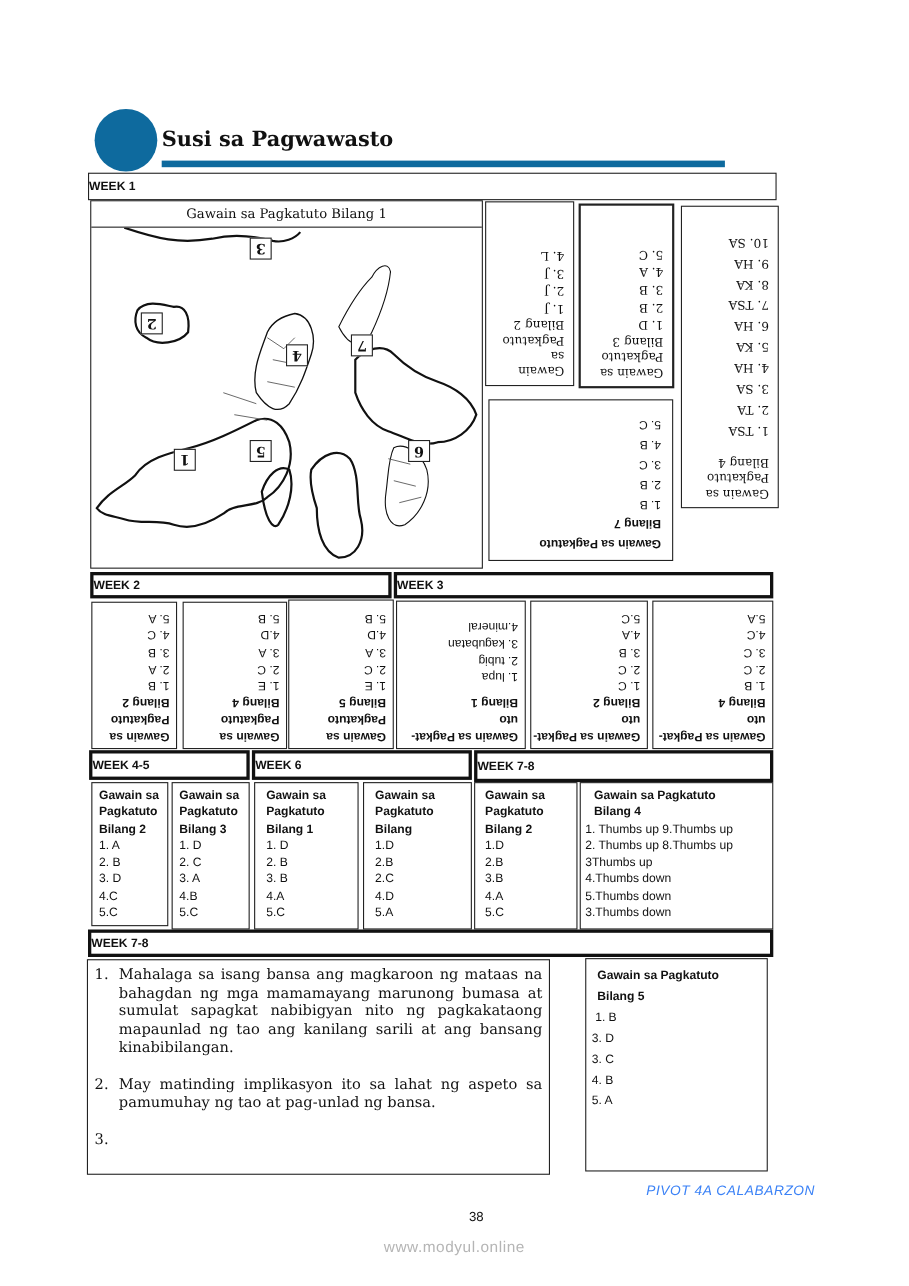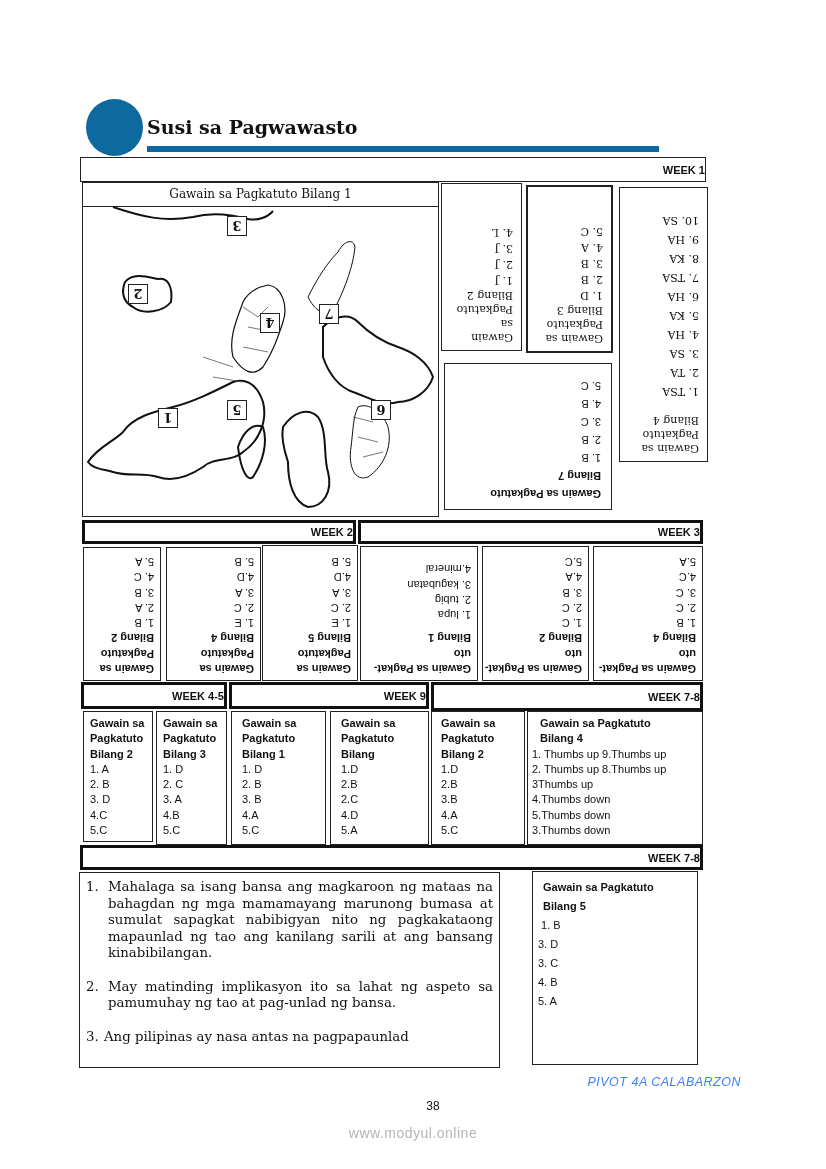--- a/index.html
+++ b/index.html
@@ -3,21 +3,21 @@
 <meta charset="utf-8">
 <style>
   * { box-sizing: border-box; margin: 0; padding: 0; }
   body { width: 826px; height: 1169px; background: #ffffff; position: relative; font-family: "Liberation Sans", sans-serif; color: #111; overflow: hidden; }
   .abs { position: absolute; }
   .circle { left: 86px; top: 99px; width: 57px; height: 57px; border-radius: 50%; background: #0e6a9e; }
   .title { left: 147px; top: 116px; font-family: "DejaVu Serif", serif; font-weight: bold; font-size: 19px; color: #111; }
   .title-bar { left: 147px; top: 146px; width: 512px; height: 6px; background: #0e6a9e; }
   .box { border: 1.5px solid #222; background: #fff; }
   .thick { border: 3px solid #111; }
-  .hdr { display: flex; align-items: center; justify-content: flex-end; font-weight: bold; font-size: 11px; }
+  .hdr { display: flex; align-items: center; justify-content: flex-start; font-weight: bold; font-size: 11px; }
   .flip { transform: rotate(180deg); }
   .col { padding: 4px 6px; font-size: 11px; line-height: 15.3px; }
   .col .t { font-weight: bold; }
   .serif-col { font-family: "DejaVu Serif", serif; font-size: 11px; line-height: 19px; padding: 6px 8px; }
   .row-list div { white-space: nowrap; }
   .map-title { font-family: "DejaVu Serif", serif; font-size: 12px; text-align: center; border-bottom: 1.5px solid #222; height: 24px; line-height: 22px; }
   .mlabel { position: absolute; width: 20px; height: 20px; border: 1.5px solid #222; background: #fff; display: flex; align-items: center; justify-content: center; font-family: "DejaVu Serif", serif; font-weight: bold; font-size: 13px; transform: rotate(180deg); }
   .para { font-family: "DejaVu Serif", serif; font-size: 13.3px; line-height: 16.5px; text-align: justify; }
   .footer-brand { right: 85px; top: 1075px; font-style: italic; font-size: 12.5px; color: #3b82f6; letter-spacing: 0.5px; }
   .pageno { left: 0; width: 866px; text-align: center; top: 1099px; font-size: 12px; }
@@ -195,21 +195,21 @@
     <div>3. C</div>
     <div>4.C</div>
     <div>5.A</div>
   </div>
 </div>
 
 <div class="abs thick hdr" style="left:81px;top:682px;width:146px;height:27px;">
     <span>WEEK 4-5</span>
   </div>
 <div class="abs thick hdr" style="left:229px;top:682px;width:200px;height:27px;">
-    <span>WEEK 9</span>
+    <span>WEEK 6</span>
   </div>
 <div class="abs thick hdr" style="left:431px;top:682px;width:272px;height:29px;">
     <span>WEEK 7-8</span>
   </div>
 
 <div class="abs box" style="left:83px;top:711px;width:70px;height:131px;">
   <div class="col row-list">
     <div class="t">Gawain sa</div>
     <div class="t">Pagkatuto</div>
     <div class="t">Bilang 2</div>
@@ -291,21 +291,20 @@
   <div class="para" style="display:flex;">
     <span style="width:22px;flex:none;">1.</span>
     <span>Mahalaga sa isang bansa ang magkaroon ng mataas na bahagdan ng mga mamamayang marunong bumasa at sumulat sapagkat nabibigyan nito ng pagkakataong mapaunlad ng tao ang kanilang sarili at ang bansang kinabibilangan.</span>
   </div>
   <div class="para" style="display:flex;margin-top:17px;">
     <span style="width:22px;flex:none;">2.</span>
     <span>May matinding implikasyon ito sa lahat ng aspeto sa pamumuhay ng tao at pag-unlad ng bansa.</span>
   </div>
   <div class="para" style="display:flex;margin-top:17px;">
     <span style="width:18px;flex:none;">3.</span>
-    <span>Ang pilipinas ay nasa antas na pagpapaunlad</span>
   </div>
 </div>
 
 <div class="abs box" style="left:532px;top:871px;width:166px;height:194px;">
   <div style="padding:6px 5px;font-size:11px;line-height:19px;">
     <div style="font-weight:bold;padding-left:5px;">Gawain sa Pagkatuto</div>
     <div style="font-weight:bold;padding-left:5px;">Bilang 5</div>
     <div style="white-space:pre"> 1. B</div>
     <div>3. D</div>
     <div>3. C</div>

